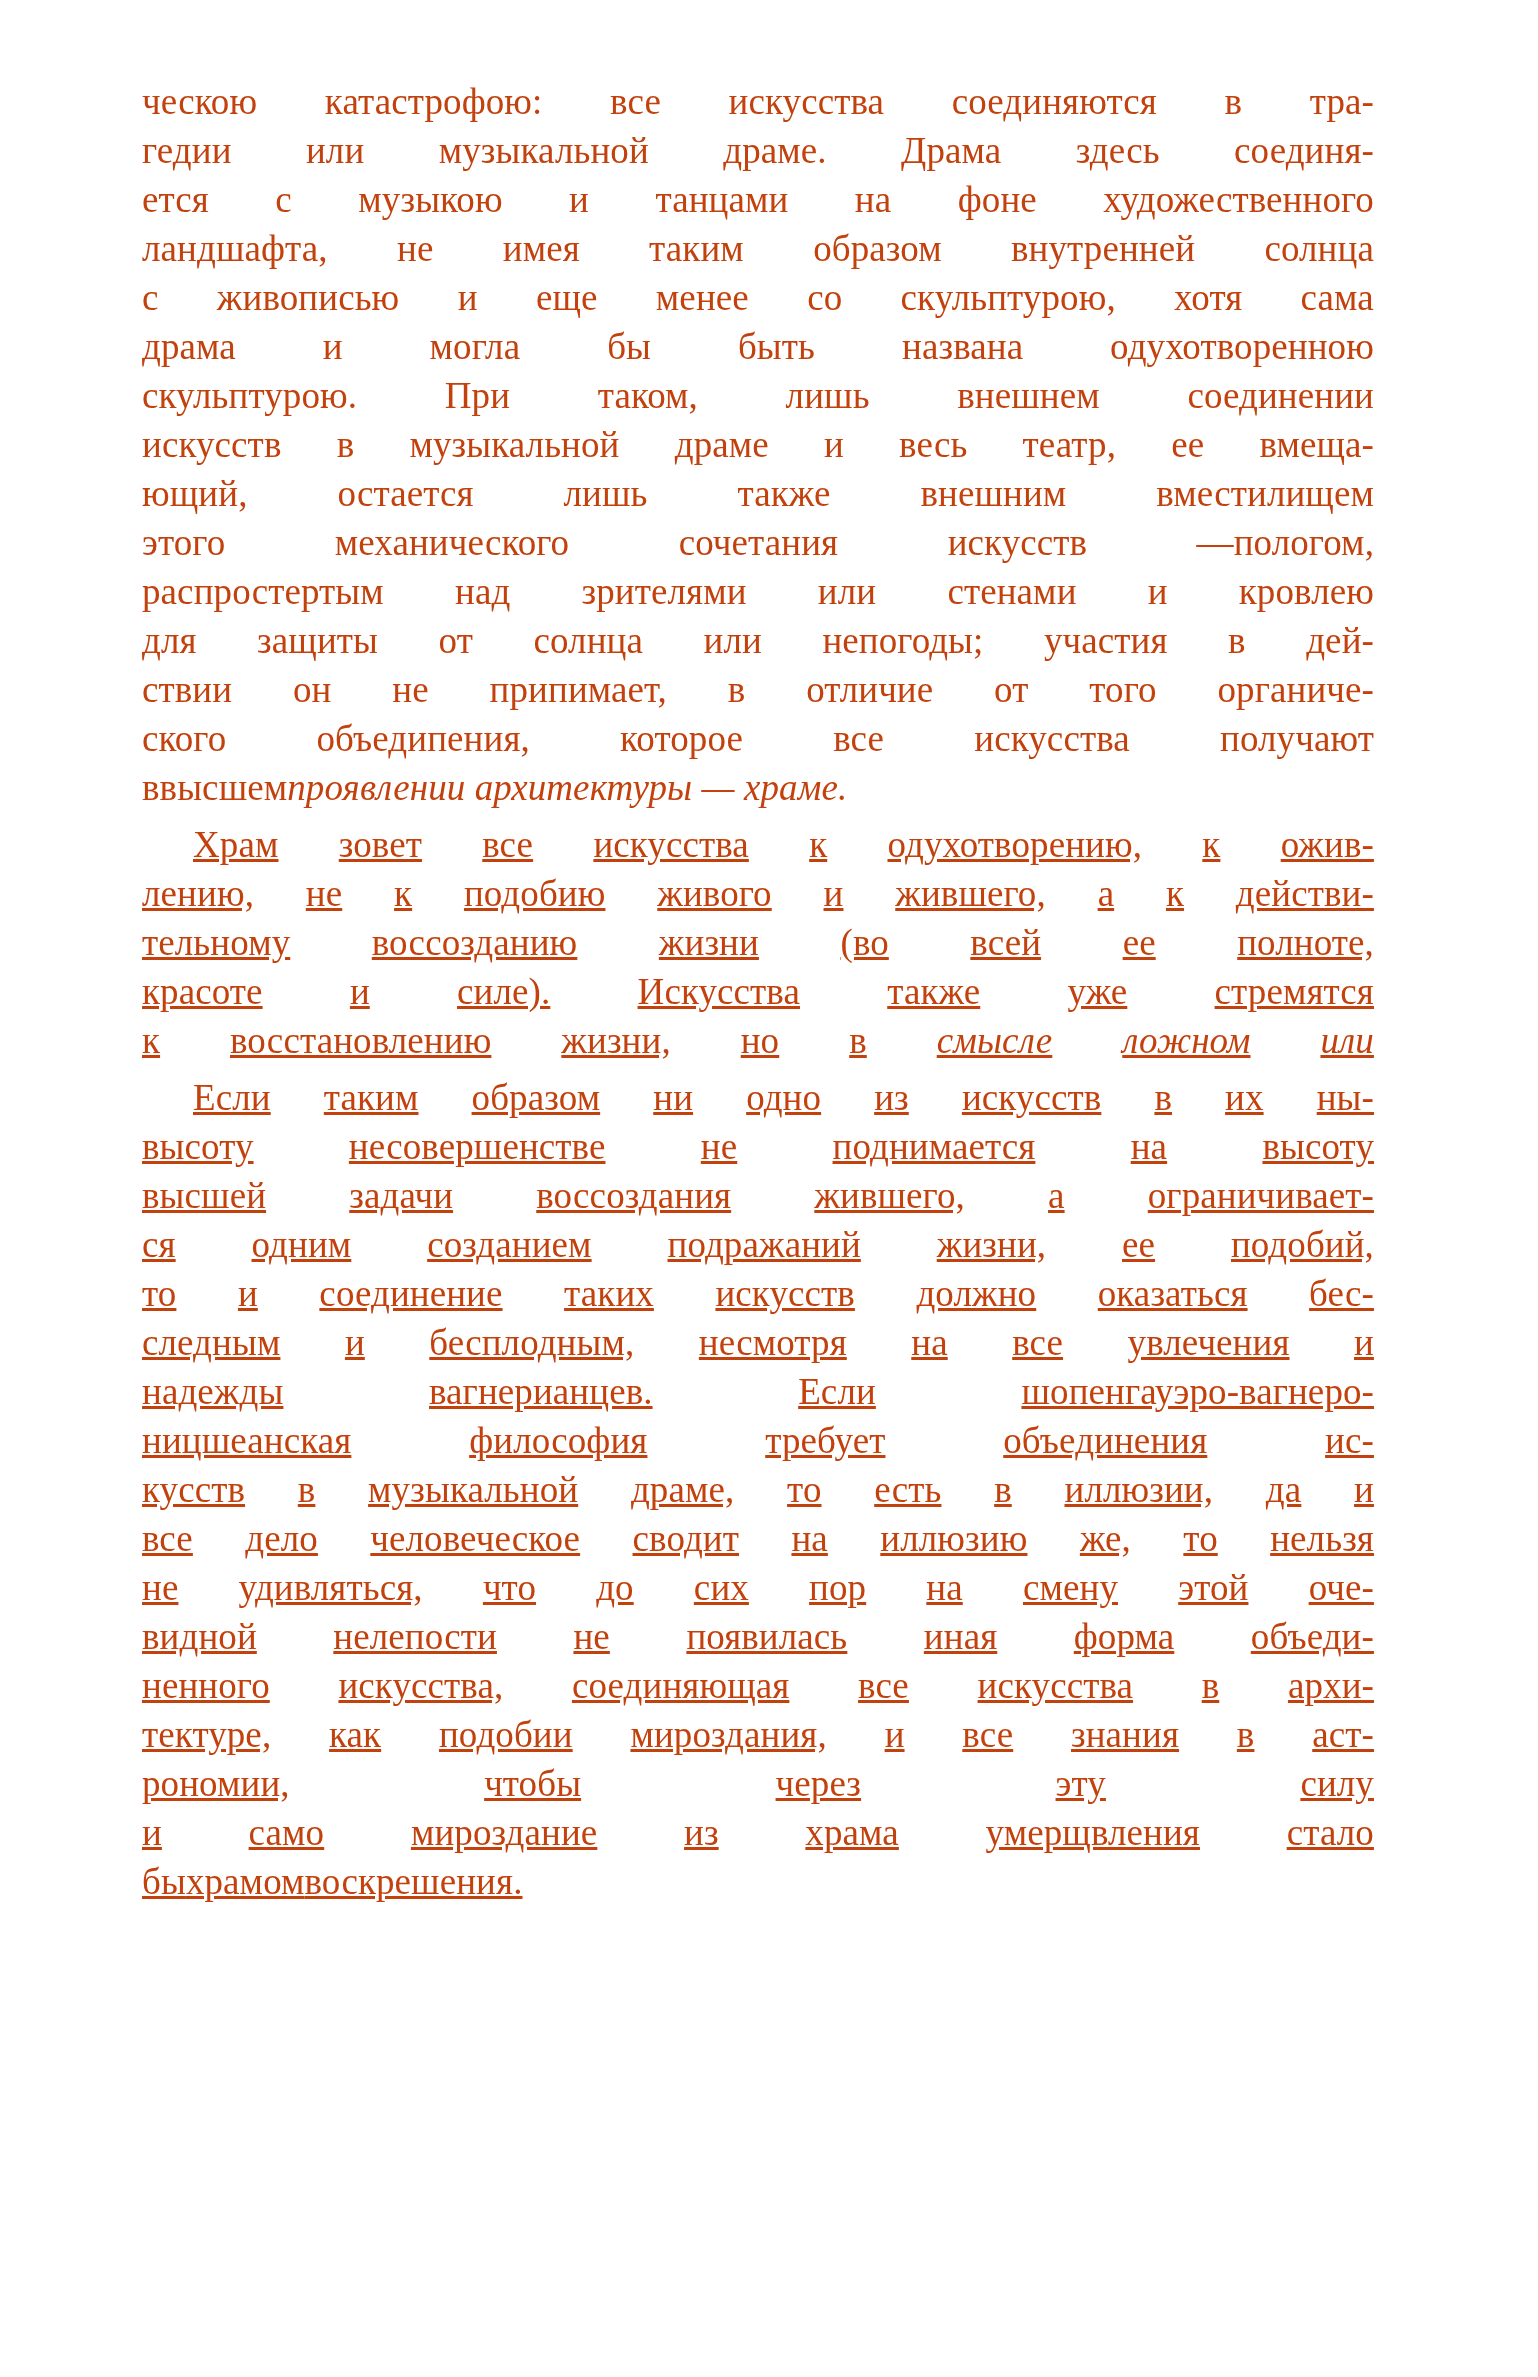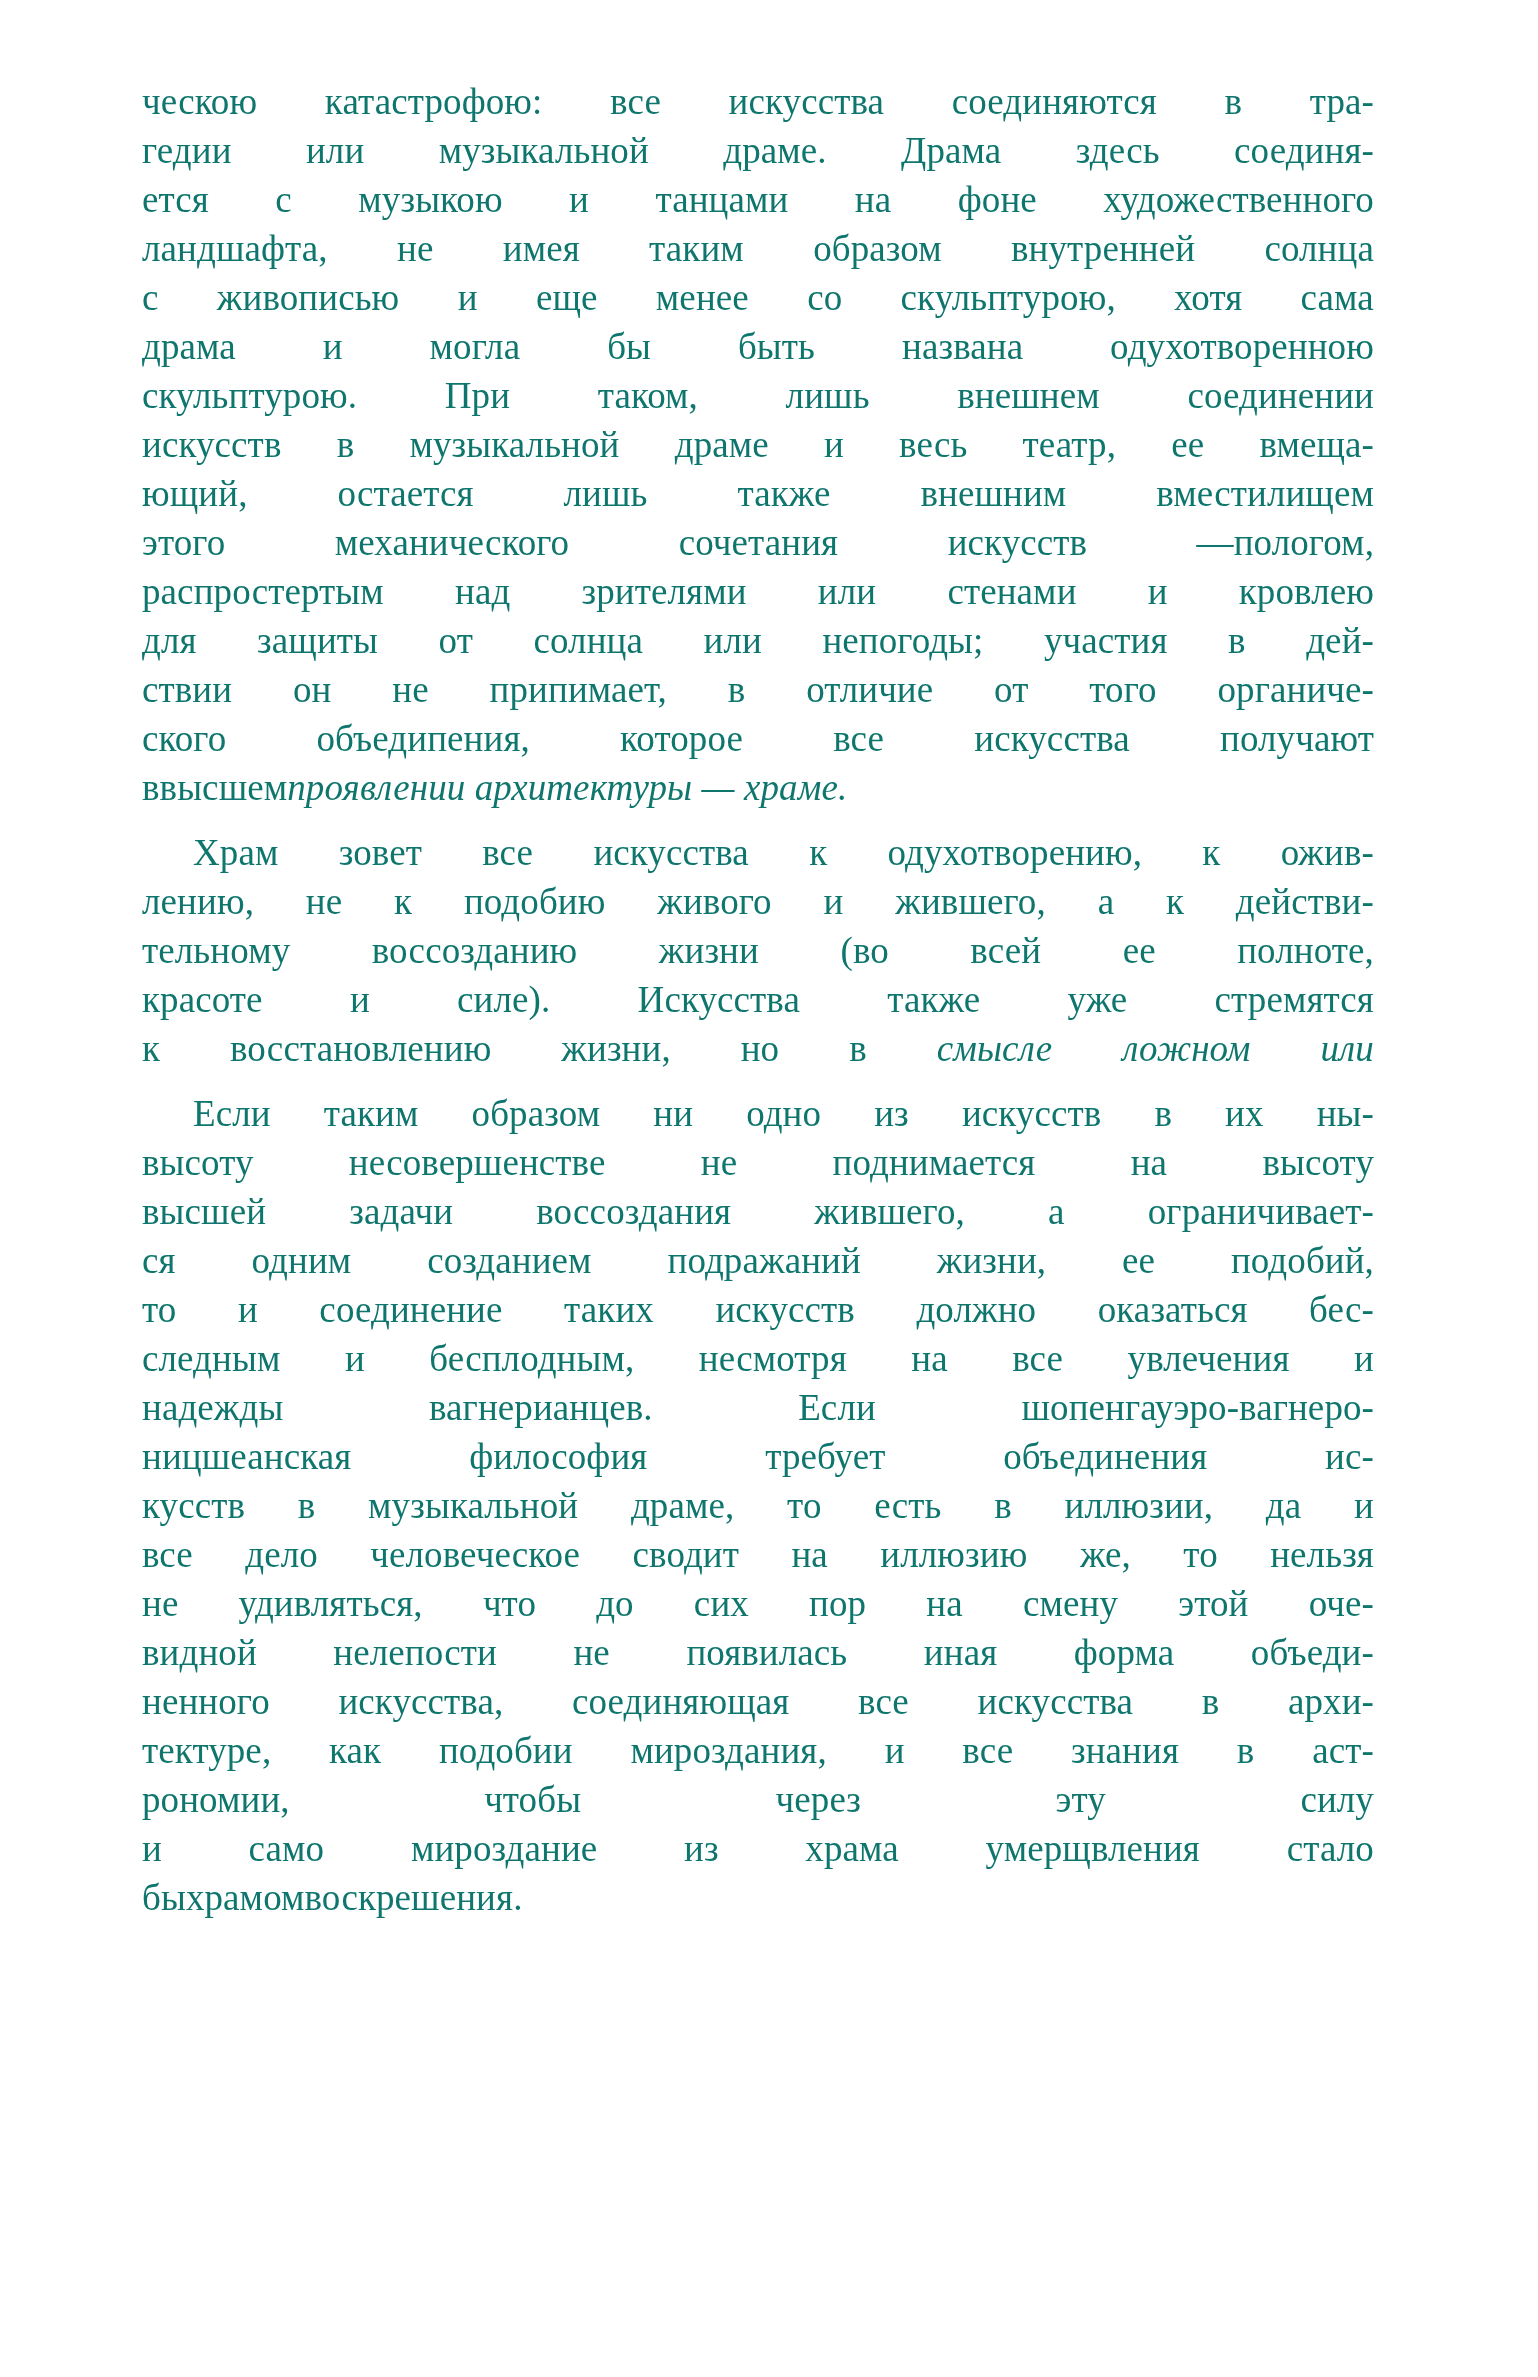--- a/index.html
+++ b/index.html
@@ -29,29 +29,30 @@
     top: 77px;
     width: 1232px;
   }
 
   .para {
     margin: 0;
     padding: 0;
     font-size: 37px;
     line-height: 49px;
     letter-spacing: 0.1px;
-    color: #0f766e;
+    color: #c2410c;
     text-align: justify;
     text-align-last: left;
     font-weight: 500;
     -webkit-font-smoothing: none;
   }
 
   .para + .para {
-    margin-top: 16px;
+    margin-top: 8px;
+    text-decoration: underline;
   }
 
   
   .ln {
     display: flex;
     width: 100%;
     height: 49px;
     align-items: baseline;
     white-space: pre;
   }

